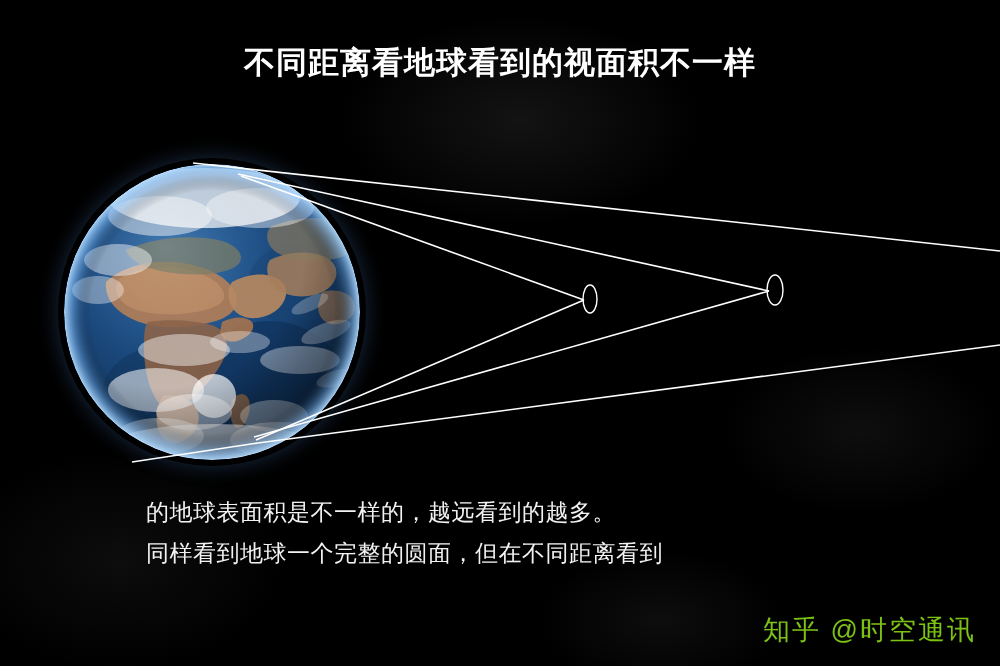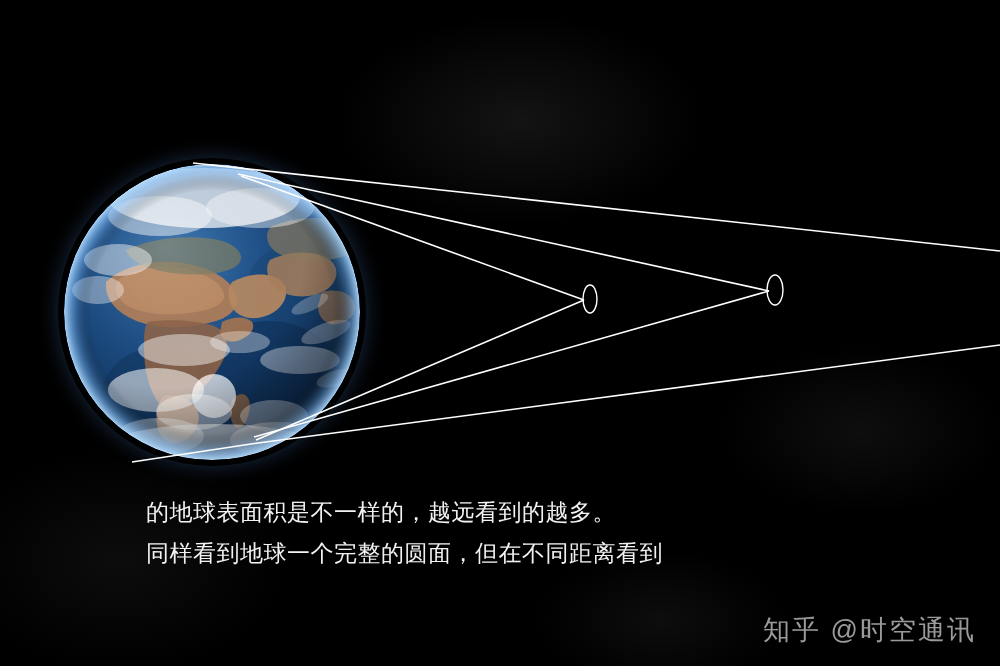--- a/index.html
+++ b/index.html
@@ -91,34 +91,35 @@
     line-height: 41px;
     letter-spacing: 0.5px;
   }
   .caption-line { display: block; white-space: nowrap; }
 
   
   .watermark {
     position: absolute;
     right: 24px;
     bottom: 18px;
-    color: #a3a3a3;
+    color: #84cc16;
     font-size: 27px;
     letter-spacing: 2px;
     opacity: 0.95;
     white-space: nowrap;
   }
 </style>
 </head>
 <body>
 
 <div id="stage">
 
   <div class="bg-noise"></div>
 
+  <div class="title">不同距离看地球看到的视面积不一样</div>
 
   <div class="earth-wrap">
     <div class="earth">
       <svg width="296" height="296" viewBox="0 0 296 296">
         <defs>
           <radialGradient id="oceanGrad" cx="38%" cy="32%" r="78%">
             <stop offset="0%" stop-color="#2f6fae"></stop>
             <stop offset="45%" stop-color="#1b4a80"></stop>
             <stop offset="78%" stop-color="#103258"></stop>
             <stop offset="100%" stop-color="#071a33"></stop>

